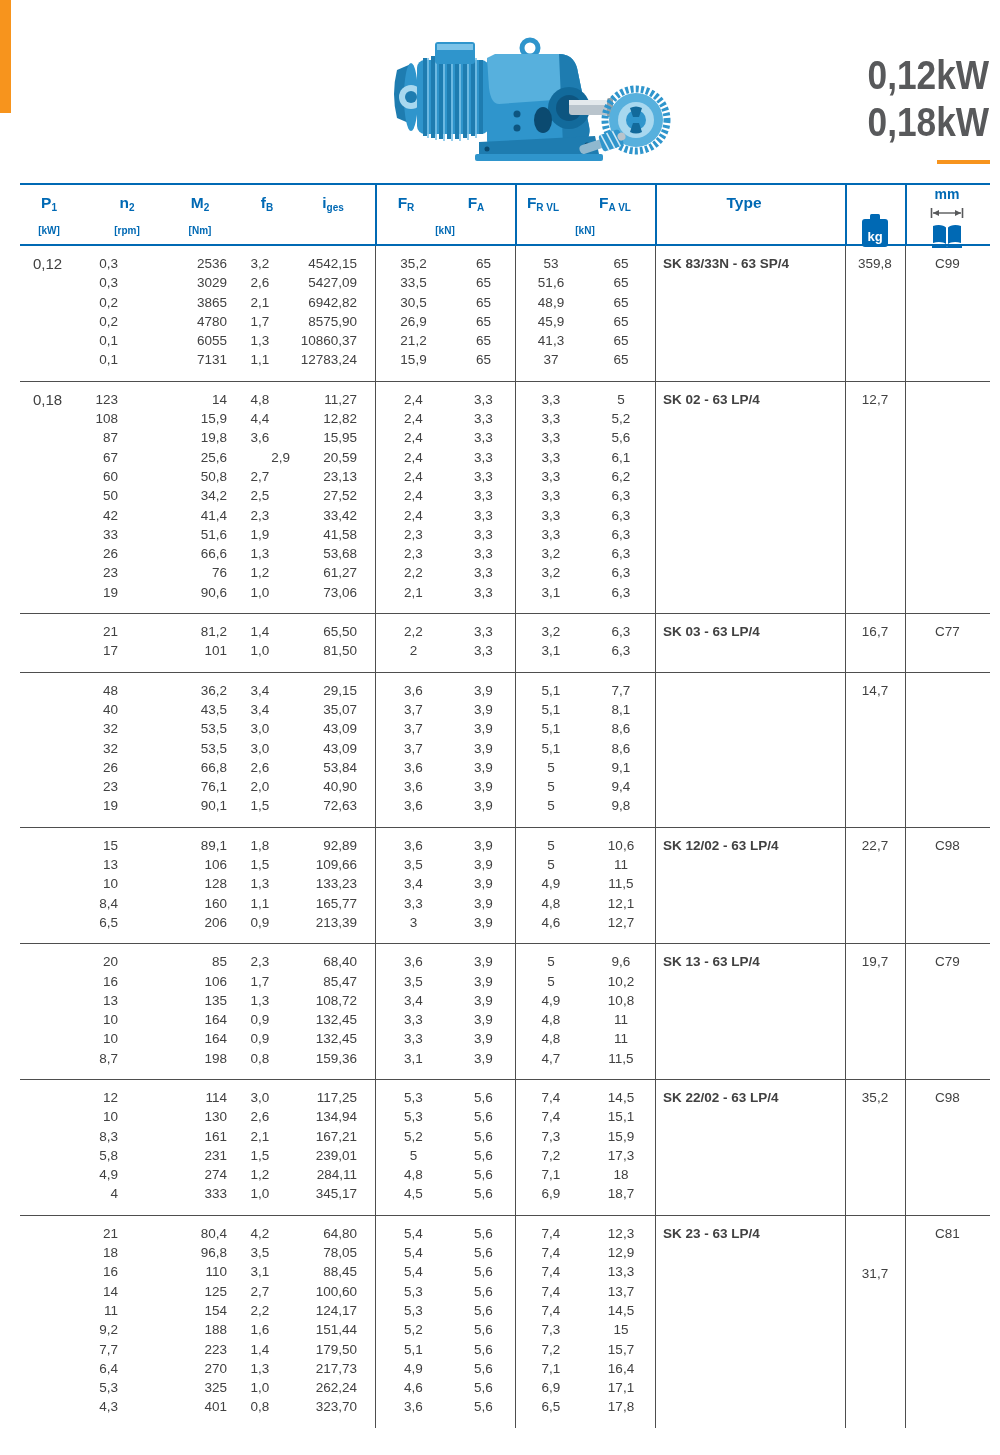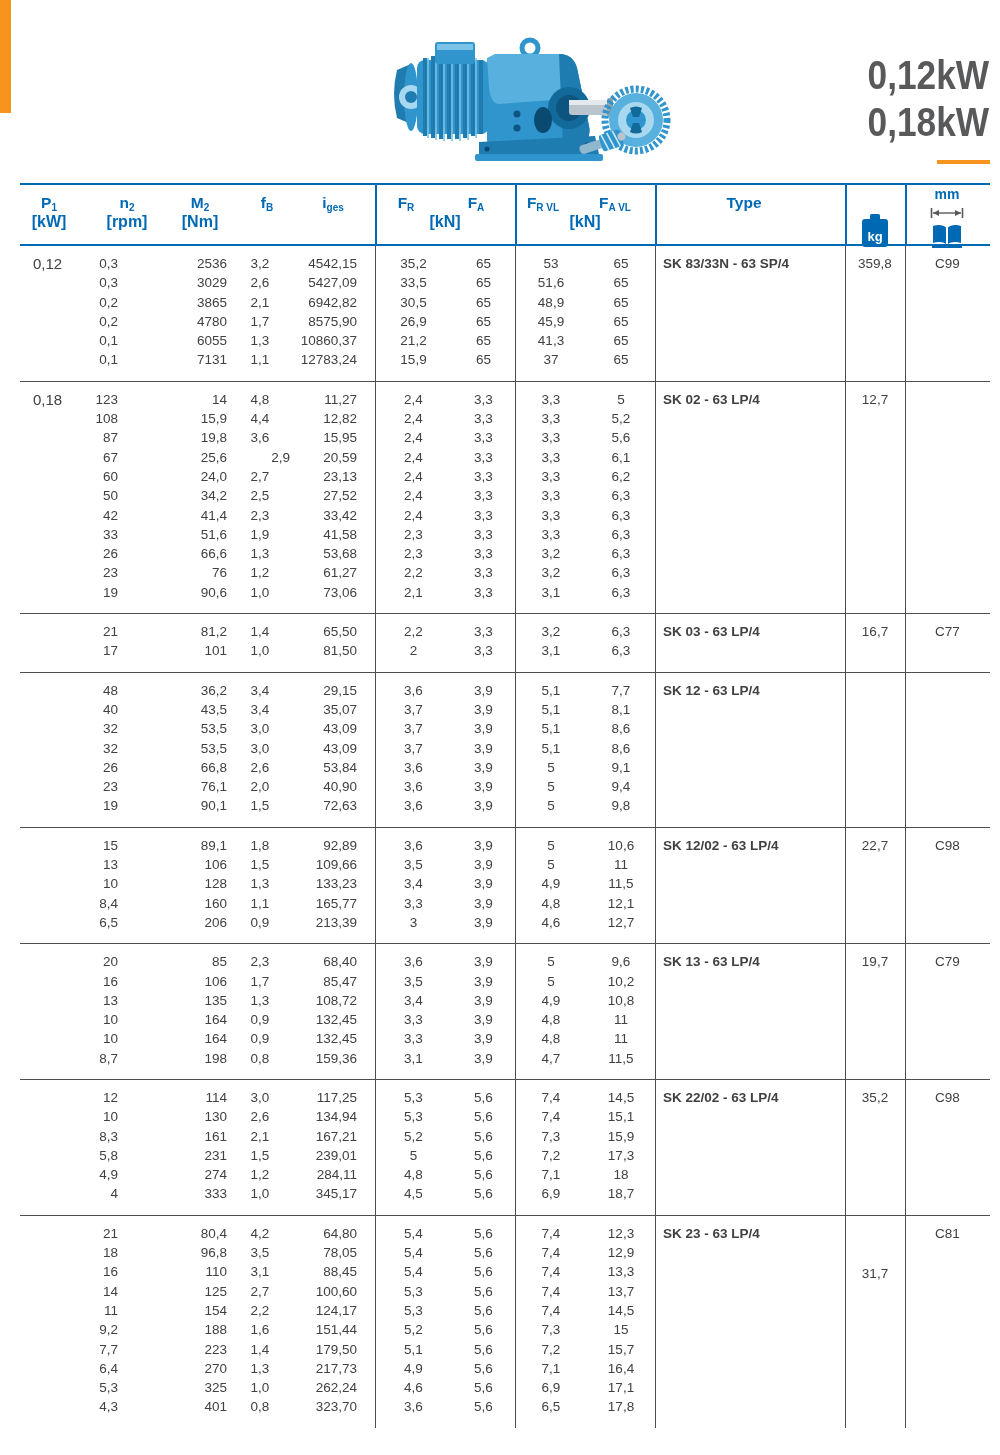--- a/index.html
+++ b/index.html
@@ -21,21 +21,21 @@
 
   .catalog-table { position:absolute; left:20px; top:183px; width:970px; }
 
   
   .thead {
     position:relative; height:63px; color:#0069B4;
     border-top:2px solid #0069B4; border-bottom:2px solid #0069B4;
   }
   .h-item { position:absolute; top:9px; transform:translateX(-50%); font-weight:bold; font-size:15.5px; white-space:nowrap; }
   .h-item .sub { font-size:10px; position:relative; top:3px; font-weight:bold; }
-  .h-unit { position:absolute; top:28px; transform:translateX(-50%); font-weight:bold; font-size:16px; white-space:nowrap; }
+  .h-unit { position:absolute; top:40px; transform:translateX(-50%); font-weight:bold; font-size:10px; white-space:nowrap; }
   .h-vline { position:absolute; top:0; bottom:0; width:2px; background:#0069B4; }
   .h-kg { position:absolute; left:855px; top:29px; transform:translateX(-50%); }
   .h-mm { position:absolute; left:927px; top:0; transform:translateX(-50%); text-align:center; width:60px; }
   .h-mm .mm-label { font-weight:bold; font-size:14px; line-height:19px; display:block; }
 
   
   .tbody { position:relative; }
   .b-vline { position:absolute; top:0; bottom:0; width:1px; background:#4e4e4e; }
   .block {
     display:grid;
@@ -297,21 +297,21 @@
           <div class="cell c-n2" style="grid-area: 4 / 2;">67</div>
           <div class="cell c-m2" style="grid-area: 4 / 3;">25,6</div>
           <div class="cell c-fb" style="grid-area: 4 / 4; text-align: right;">2,9</div>
           <div class="cell c-iges" style="grid-area: 4 / 5;">20,59</div>
           <div class="cell c-fr" style="grid-area: 4 / 6;">2,4</div>
           <div class="cell c-fa" style="grid-area: 4 / 7;">3,3</div>
           <div class="cell c-frvl" style="grid-area: 4 / 8;">3,3</div>
           <div class="cell c-favl" style="grid-area: 4 / 9;">6,1</div>
           <div class="cell c-p1" style="grid-area: 5 / 1;"></div>
           <div class="cell c-n2" style="grid-area: 5 / 2;">60</div>
-          <div class="cell c-m2" style="grid-area: 5 / 3;">24,0</div>
+          <div class="cell c-m2" style="grid-area: 5 / 3;">50,8</div>
           <div class="cell c-fb" style="grid-area: 5 / 4;">2,7</div>
           <div class="cell c-iges" style="grid-area: 5 / 5;">23,13</div>
           <div class="cell c-fr" style="grid-area: 5 / 6;">2,4</div>
           <div class="cell c-fa" style="grid-area: 5 / 7;">3,3</div>
           <div class="cell c-frvl" style="grid-area: 5 / 8;">3,3</div>
           <div class="cell c-favl" style="grid-area: 5 / 9;">6,2</div>
           <div class="cell c-p1" style="grid-area: 6 / 1;"></div>
           <div class="cell c-n2" style="grid-area: 6 / 2;">50</div>
           <div class="cell c-m2" style="grid-area: 6 / 3;">34,2</div>
           <div class="cell c-fb" style="grid-area: 6 / 4;">2,5</div>
@@ -448,21 +448,21 @@
           <div class="cell c-favl" style="grid-area: 6 / 9;">9,4</div>
           <div class="cell c-p1" style="grid-area: 7 / 1;"></div>
           <div class="cell c-n2" style="grid-area: 7 / 2;">19</div>
           <div class="cell c-m2" style="grid-area: 7 / 3;">90,1</div>
           <div class="cell c-fb" style="grid-area: 7 / 4;">1,5</div>
           <div class="cell c-iges" style="grid-area: 7 / 5;">72,63</div>
           <div class="cell c-fr" style="grid-area: 7 / 6;">3,6</div>
           <div class="cell c-fa" style="grid-area: 7 / 7;">3,9</div>
           <div class="cell c-frvl" style="grid-area: 7 / 8;">5</div>
           <div class="cell c-favl" style="grid-area: 7 / 9;">9,8</div>
-          <div class="cell span c-type" style="grid-area: 1 / 10 / 8;">SK 12 - 63 LP/4</div>
+          <div class="cell span c-kg" style="grid-area: 1 / 11 / 8;">14,7</div>
         </div>
         <div class="block">
           <div class="cell c-p1" style="grid-area: 1 / 1;"></div>
           <div class="cell c-n2" style="grid-area: 1 / 2;">15</div>
           <div class="cell c-m2" style="grid-area: 1 / 3;">89,1</div>
           <div class="cell c-fb" style="grid-area: 1 / 4;">1,8</div>
           <div class="cell c-iges" style="grid-area: 1 / 5;">92,89</div>
           <div class="cell c-fr" style="grid-area: 1 / 6;">3,6</div>
           <div class="cell c-fa" style="grid-area: 1 / 7;">3,9</div>
           <div class="cell c-frvl" style="grid-area: 1 / 8;">5</div>

